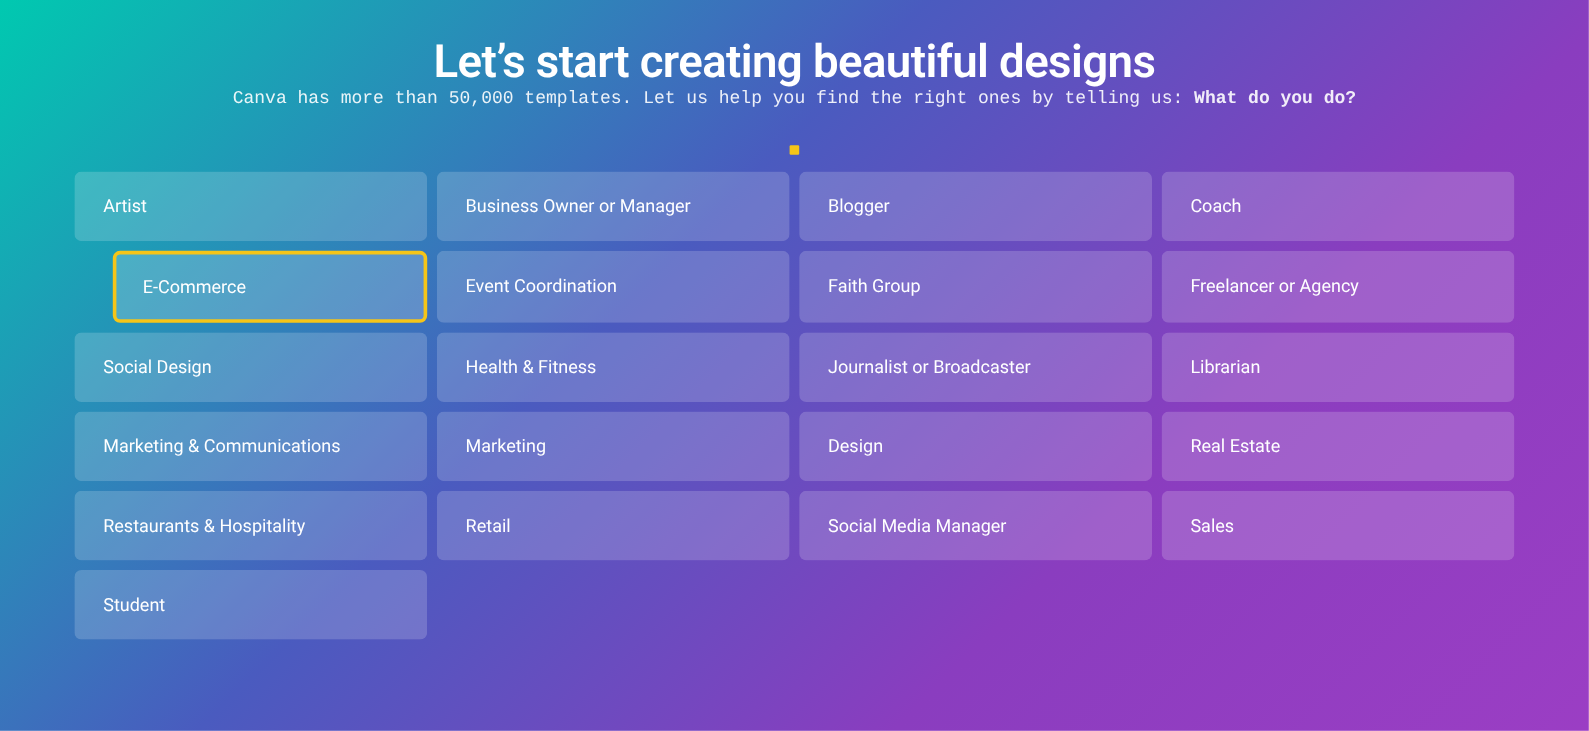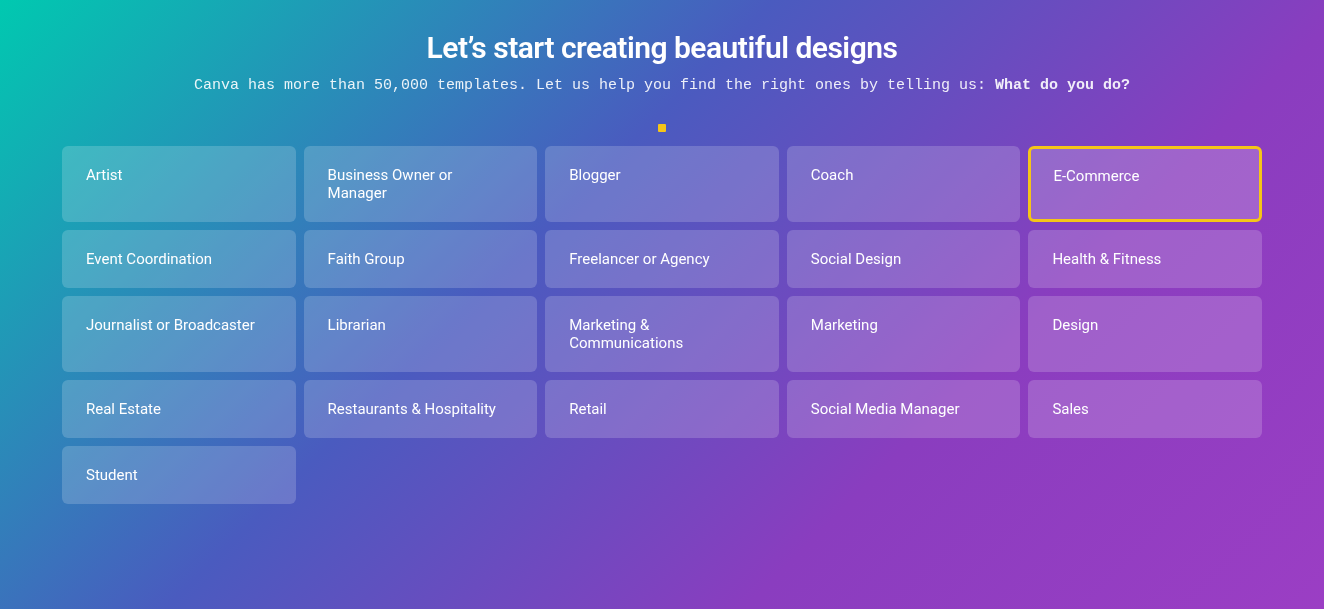--- a/index.html
+++ b/index.html
@@ -20,23 +20,22 @@
       padding: 30px 60px 20px;
     }
 
     .header {
       text-align: center;
       margin-bottom: 30px;
       color: white;
     }
 
     .header h1 {
-      font-size: 30px;
+      font-size: 38px;
       font-weight: 600;
-      margin-bottom: 12px;
       letter-spacing: -0.5px;
     }
 
     .header p {
       font-size: 15px;
       color: rgba(255,255,255,0.9);
       font-family: Liberation Mono, monospace;
     }
 
     .header p strong {
@@ -46,40 +45,41 @@
     .scroll-indicator {
       width: 8px;
       height: 8px;
       background: #f5c518;
       border-radius: 1px;
       margin: 0 auto 14px;
     }
 
     .grid {
       display: grid;
-      grid-template-columns: repeat(5, 1fr);
+      grid-template-columns: repeat(4, 1fr);
       gap: 8px;
       width: 100%;
       max-width: 1200px;
     }
 
     .grid-item {
       background: rgba(255, 255, 255, 0.18);
       border-radius: 6px;
       padding: 18px 22px;
       color: white;
       font-size: 15px;
       cursor: pointer;
       transition: background 0.2s;
       border: 2px solid transparent;
     }
 
     .grid-item.selected {
       border: 3px solid #f5c518;
       background: rgba(255, 255, 255, 0.2);
+      margin-left: 32px;
     }
   </style>
 </head>
 <body>
 
 <div class="header">
   <h1>Let’s start creating beautiful designs</h1>
   <p>
     <span>Canva has more than 50,000 templates. Let us help you find the right ones by telling us:</span>
     <strong>What do you do?</strong>

